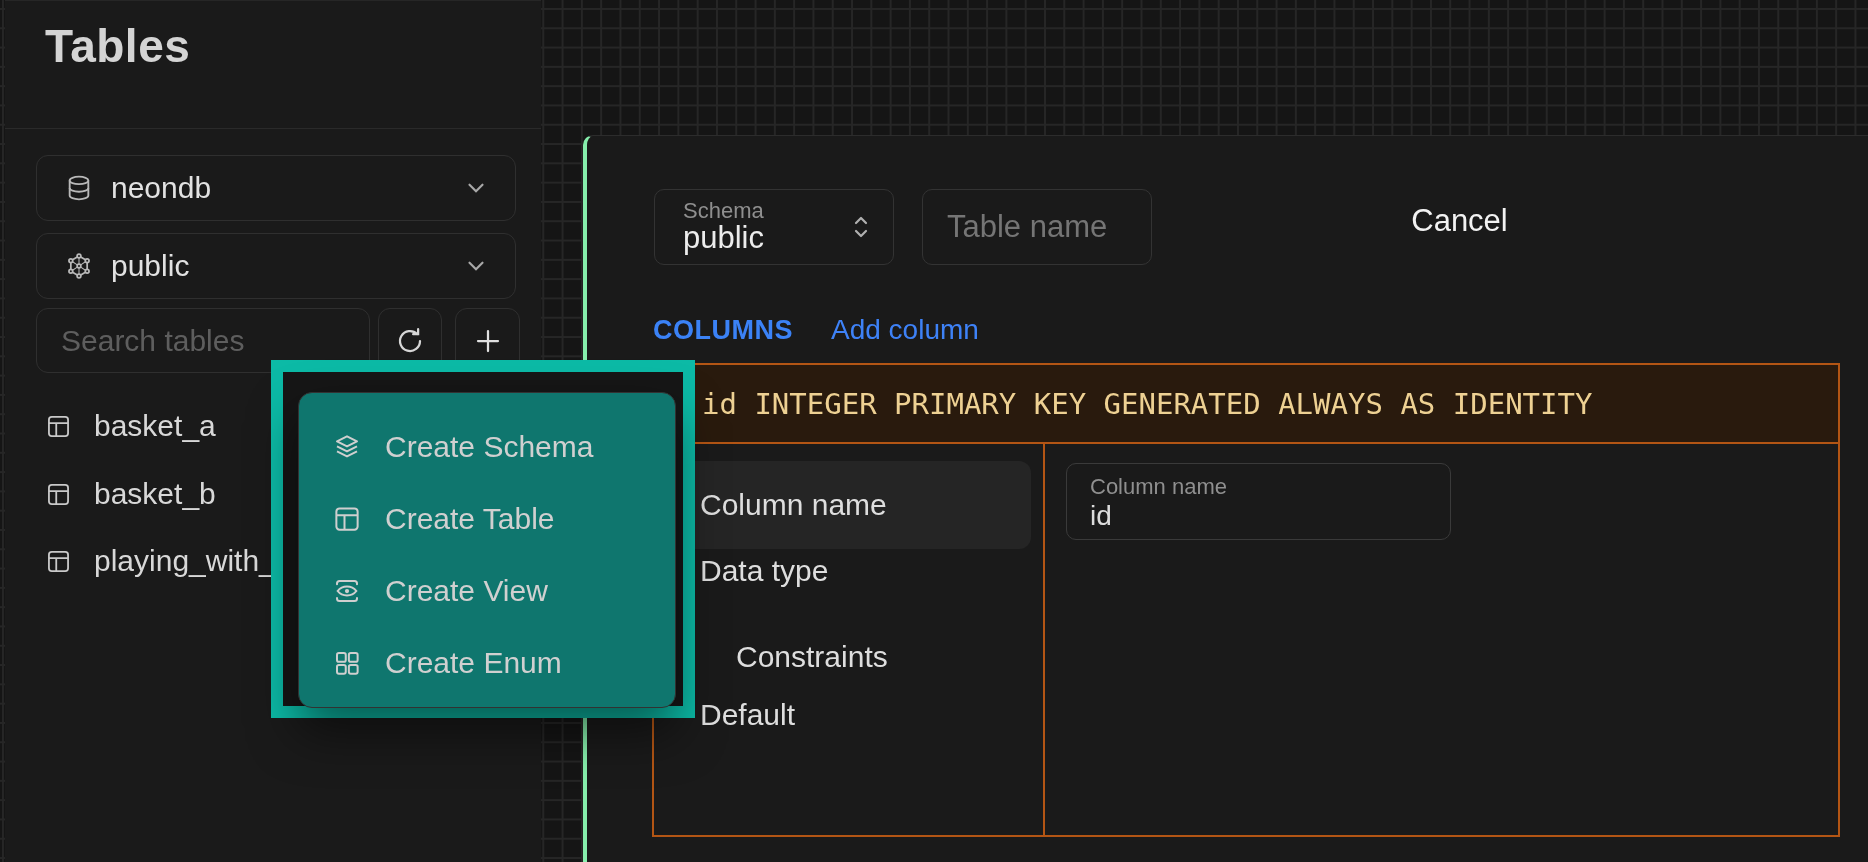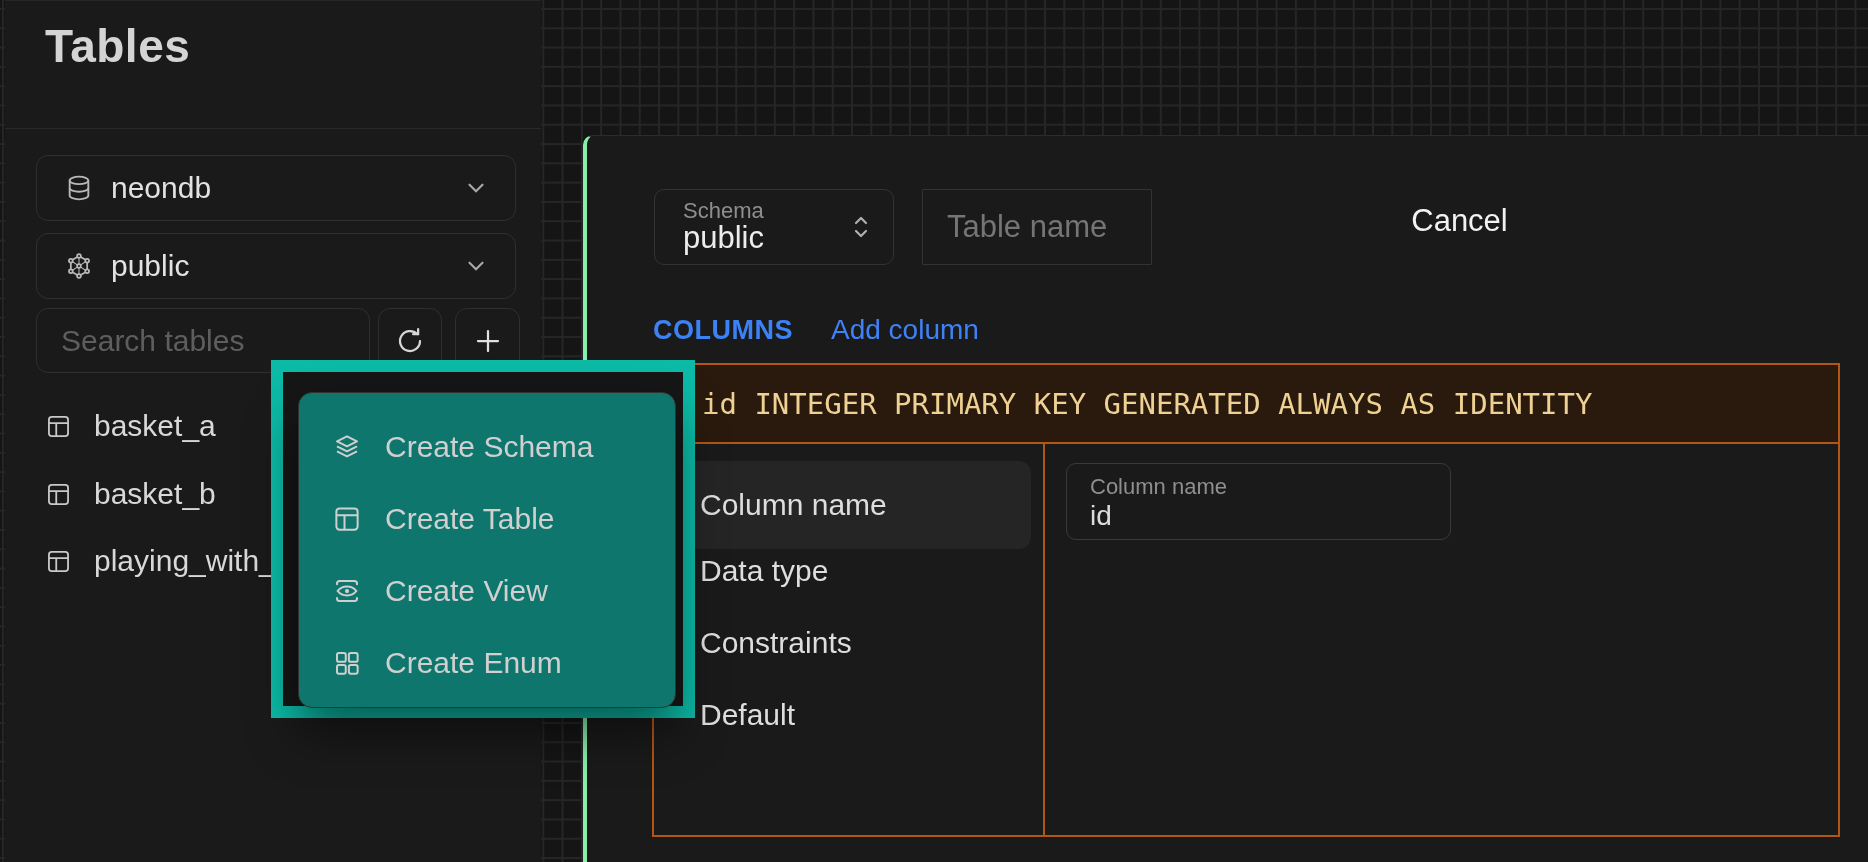--- a/index.html
+++ b/index.html
@@ -47,21 +47,21 @@
     border-top-left-radius:10px; }
 
   .hdr-select { position:absolute; left:67px; top:53px; width:240px; height:76px;
     border:1px solid #333; border-radius:10px; display:flex; align-items:center;
     padding:0 20px 0 28px; cursor:pointer; }
   .hdr-select .stack { flex:1; display:flex; flex-direction:column; line-height:1.05; }
   .float-label { font-size:22px; color:#8f8f8f; }
   .hdr-select .value { font-size:31px; color:#ececec; }
 
   .tbl-name-input { position:absolute; left:335px; top:53px; width:230px; height:76px;
-    background:transparent; border:1px solid #333; border-radius:1px; padding:0 24px;
+    background:transparent; border:1px solid #333; border-radius:10px; padding:0 24px;
     font-size:31px; color:#dcdcdc; font-family:"Liberation Sans", sans-serif; outline:none; }
   .tbl-name-input::placeholder { color:#757575; }
 
   .cancel-btn { position:absolute; left:805px; top:56px; width:135px; height:58px;
     background:transparent; border:none; color:#f2f2f2; font-size:31px;
     font-family:"Liberation Sans", sans-serif; cursor:pointer; }
   .review-btn { position:absolute; left:959px; top:48px; width:295px; height:66px;
     background:#fafafa; color:#161616; border:none; border-radius:10px; font-size:30px;
     font-weight:500; font-family:"Liberation Sans", sans-serif; cursor:pointer; }
 
@@ -71,21 +71,21 @@
 
   .col-editor { position:absolute; left:65px; top:227px; width:1188px; height:474px;
     border:2px solid #b35514; }
   .code-row { position:absolute; left:0; top:0; right:0; height:79px; background:#291a0d;
     border-bottom:2px solid #b35514; display:flex; align-items:center; padding-left:48px;
     font-family:"DejaVu Sans Mono", monospace; font-size:29px; color:#eed193; white-space:pre; cursor:pointer; }
   .editor-divider { position:absolute; left:389px; top:79px; bottom:0; width:2px; background:#b35514; }
 
   .field-row { position:absolute; left:46px; width:330px; height:72px; display:flex;
     align-items:center; font-size:30px; color:#dedede; cursor:pointer; }
-  .fr-1 { top:96px; } .fr-2 { top:170px; } .fr-3 { top:242px; } .fr-4 { top:314px; }
+  .fr-1 { top:96px; } .fr-2 { top:170px; } .fr-3 { top:256px;margin-left:36px; } .fr-4 { top:314px; }
   .field-highlight { position:absolute; left:8px; top:96px; width:369px; height:88px;
     background:#252525; border-radius:12px; }
   .fr-1 { top:104px; height:72px; }
 
   .cn-input { position:absolute; left:412px; top:98px; width:385px; height:77px;
     border:1px solid #3a3a3a; border-radius:10px; padding:10px 0 0 23px; cursor:text; }
   .cn-input .float-label { display:block; line-height:1.2; }
   .cn-input .value { display:block; font-size:28px; color:#dcdcdc; line-height:1.15; }
 
   

